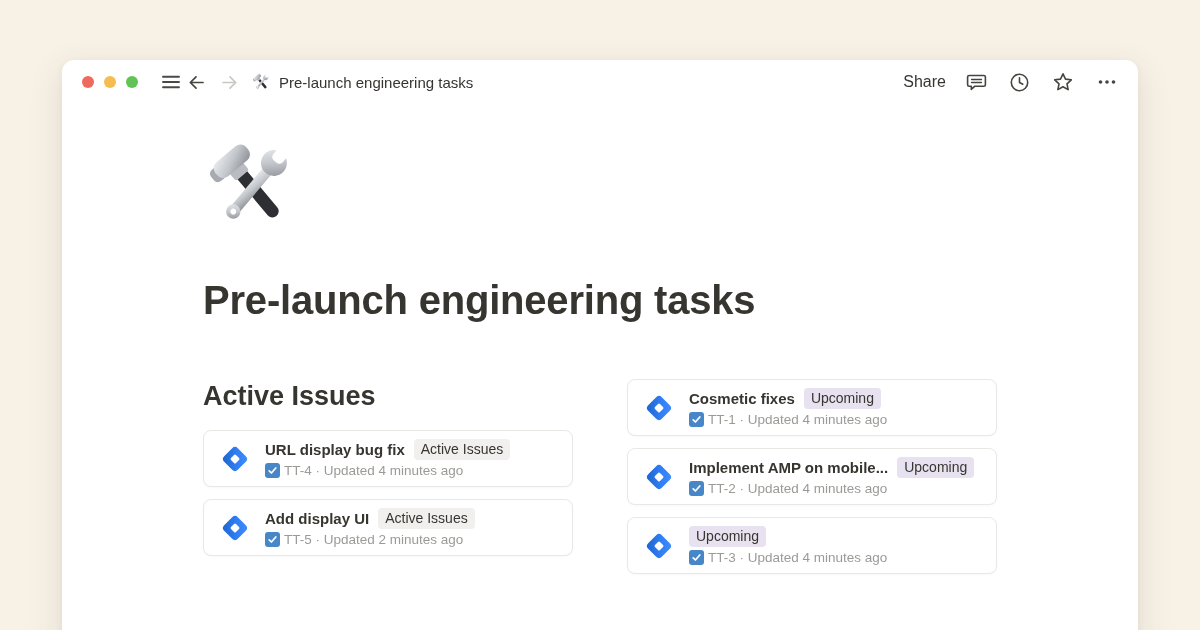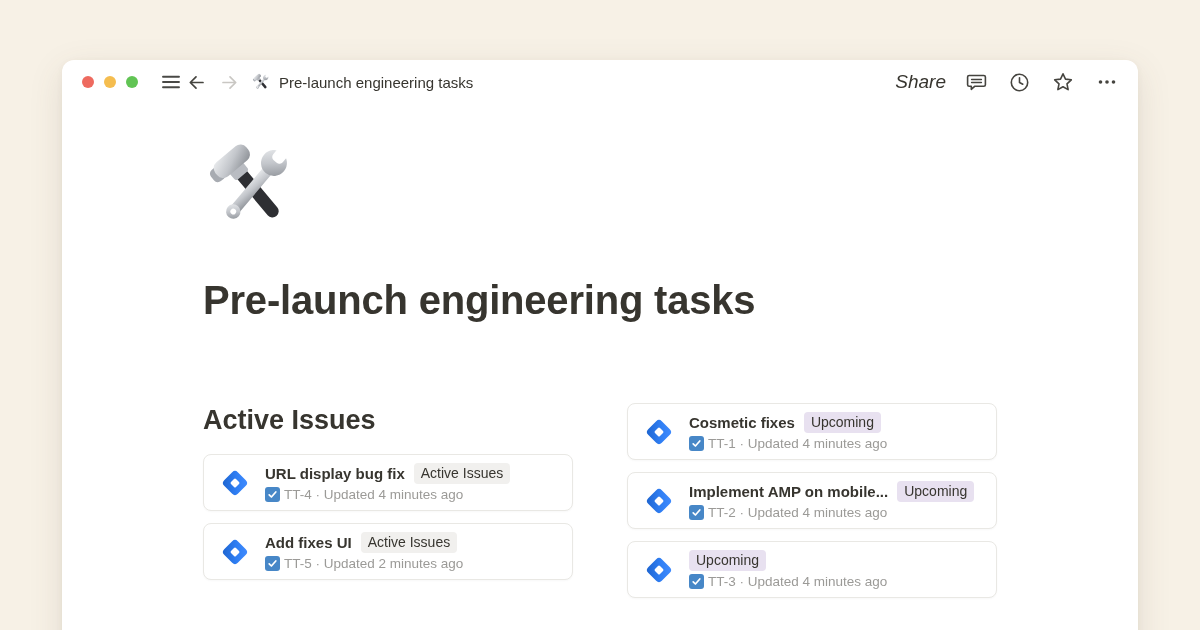--- a/index.html
+++ b/index.html
@@ -34,32 +34,32 @@
     display: inline-flex; align-items: center; justify-content: center;
   }
   .tb-btn + .tb-btn { margin-left: 8px; }
   .nav-arrows { display: flex; align-items: center; margin-right: 10px; }
   .breadcrumb { display: flex; align-items: center; gap: 8px; cursor: pointer; }
   .breadcrumb .emoji-sm { width: 19px; height: 19px; display: inline-block; }
   .tb-title { font-size: 15px; color: var(--text-dark, #37352f); }
   .tb-right { margin-left: auto; display: flex; align-items: center; gap: 18px; }
   .share-btn {
     background: none; border: none; cursor: pointer;
-    font-family: inherit; font-size: 19px; color: var(--text-dark, #37352f); font-style: italic;
+    font-family: inherit; font-size: 16px; color: var(--text-dark, #37352f);
   }
   .icon-btn { background: none; border: none; cursor: pointer; display: inline-flex; padding: 1px; }
   
   .content { padding: 0 141px; }
   .page-emoji { width: 96px; height: 96px; display: block; margin-top: 36px; margin-left: 2px; }
   h1.page-title {
     margin-top: 42px;
     font-size: 40px; font-weight: 700; letter-spacing: -0.2px;
     color: var(--text-dark, #37352f);
   }
-  .columns { display: flex; gap: 54px; margin-top: 80px; }
+  .columns { display: flex; gap: 54px; margin-top: 56px; }
   .column { width: 370px; }
   .col-heading { font-size: 27px; font-weight: 700; line-height: 34px; margin-bottom: 17px; color: var(--text-dark, #37352f); }
   .cards { display: flex; flex-direction: column; gap: 12px; }
   .card {
     display: flex; align-items: center; gap: 13px;
     height: 57px;
     background: #fff;
     border: 1px solid var(--card-border, #e9e8e4);
     border-radius: 8px;
     padding: 8px 14px;
@@ -217,21 +217,21 @@
       </div>
     </div>
   </div>
 
   <div class="card">
     <svg class="jira-icon">
                 <use href="#jira-mark"></use>
               </svg>
     <div class="card-body">
       <div class="card-line1">
-        <span class="card-title">Add fixes UI</span>
+        <span class="card-title">Add display UI</span>
         <span class="tag tag-gray">Active Issues</span>
       </div>
       <div class="card-line2">
         <span class="checkbox">
           <svg width="11" height="11" viewBox="0 0 11 11">
             <path d="M2.2 5.8l2.2 2.2 4.4-5" stroke="#fff" stroke-width="1.7" stroke-linecap="round" stroke-linejoin="round" fill="none"></path>
           </svg>
         </span>
         <span class="meta">TT-5 · Updated 2 minutes ago</span>
       </div>

